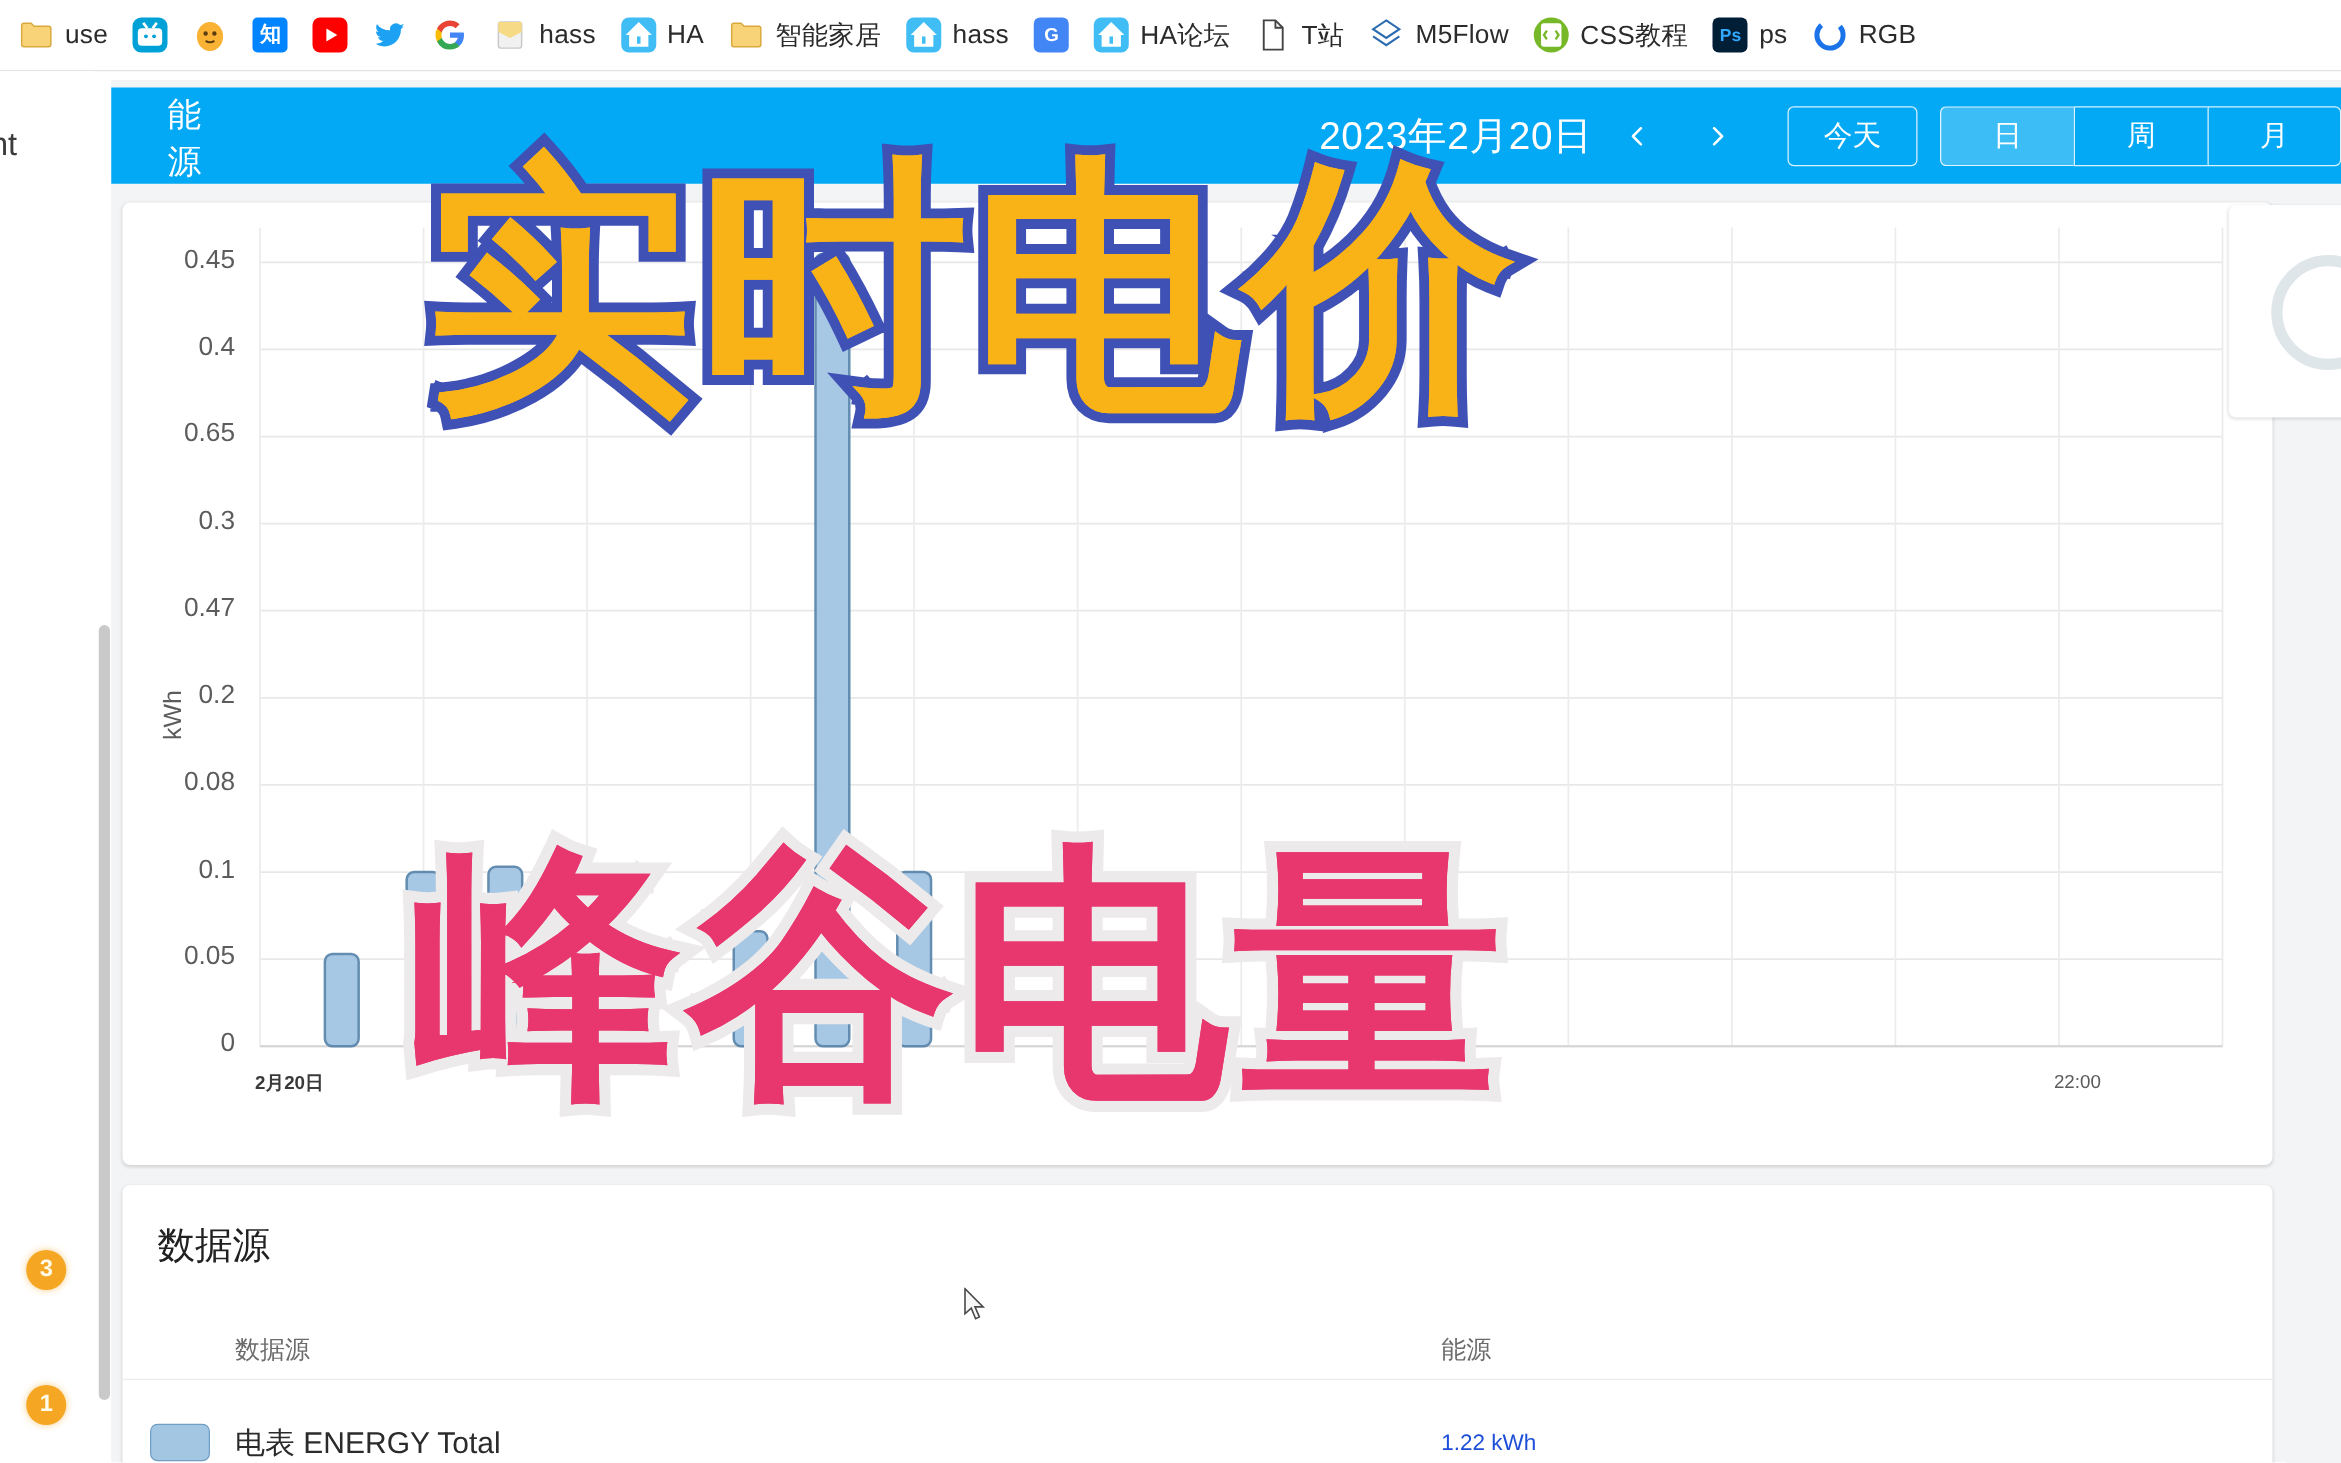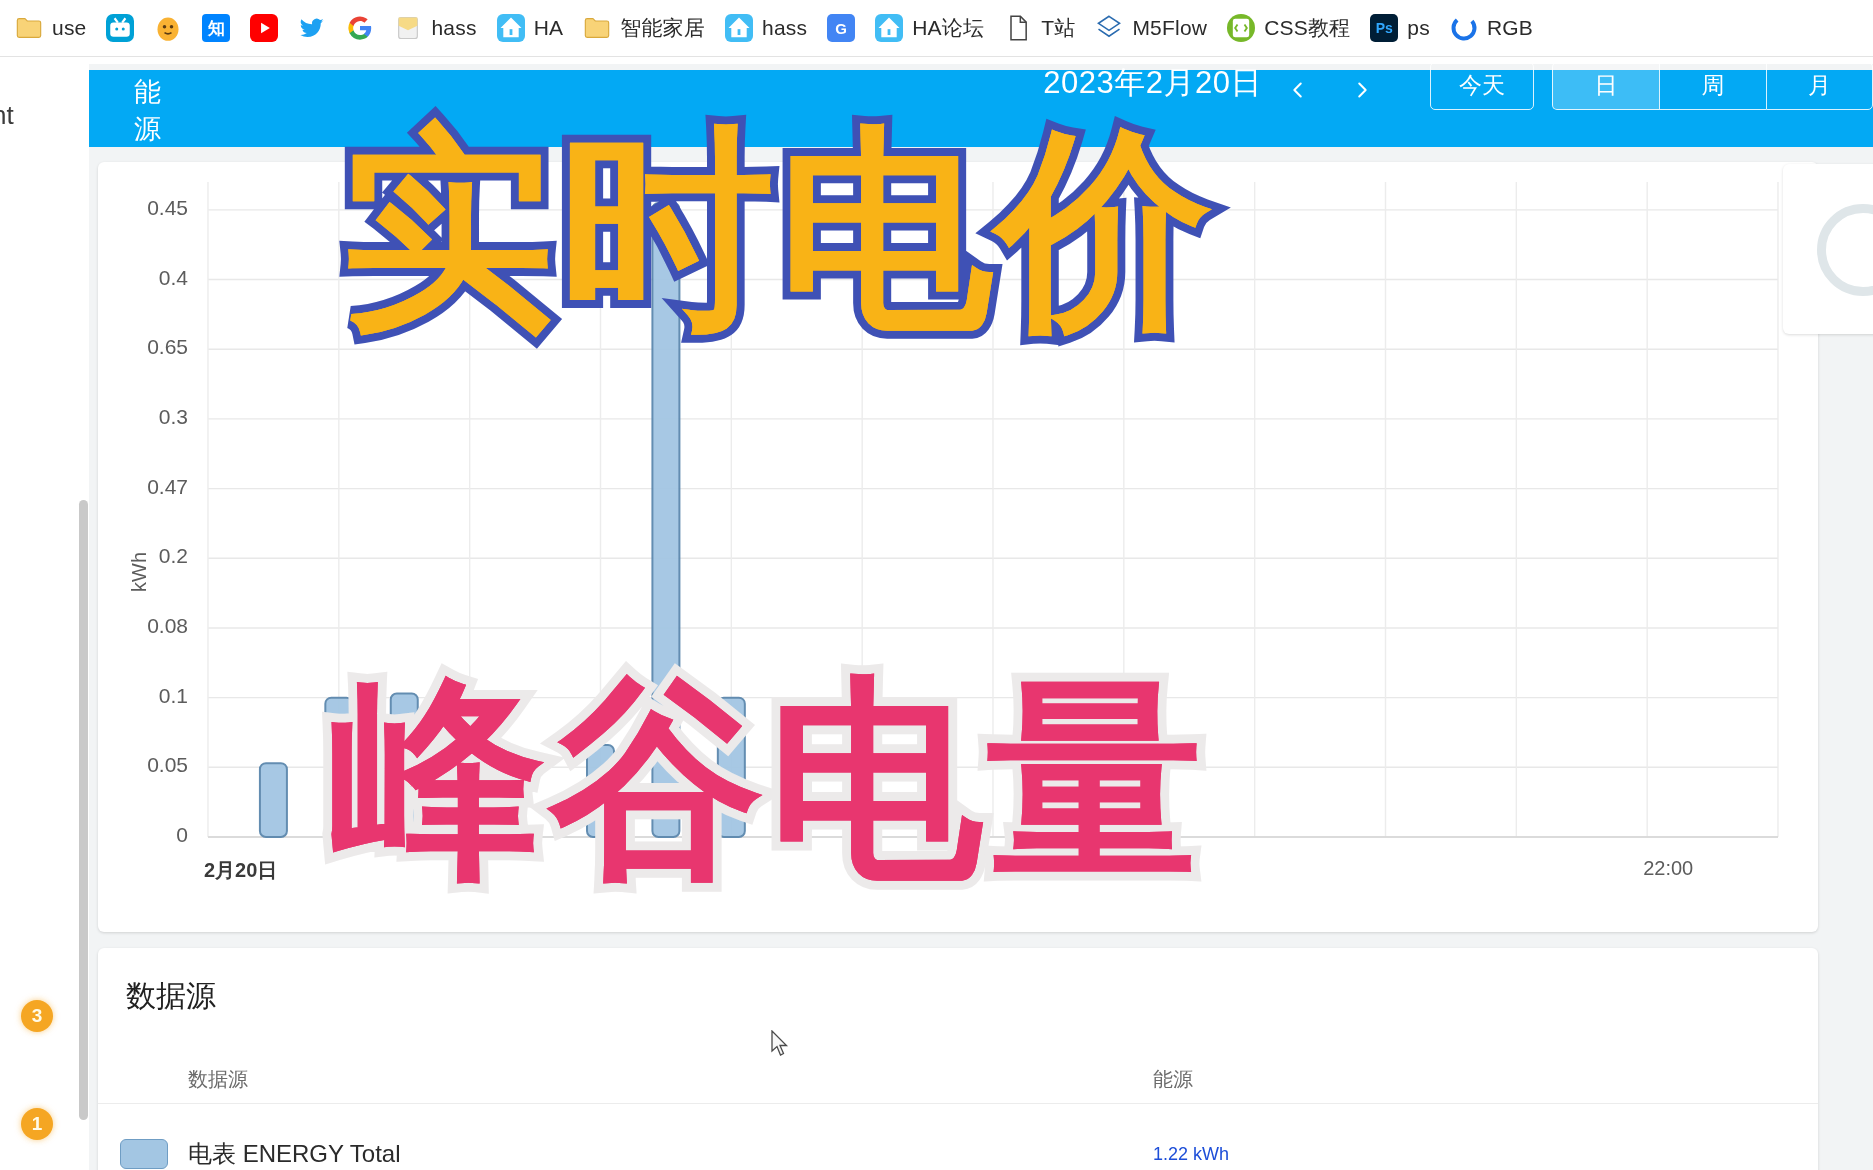--- a/index.html
+++ b/index.html
@@ -90,32 +90,32 @@
     background: #03a9f4;
     display: flex; align-items: center;
   }
   .appbar-title {
     margin-left: 45px; width: 34px;
     color: #ffffff; font-size: 27px; line-height: 37px;
     word-break: break-all; white-space: normal;
     position: relative; top: 2px;
   }
   .appbar-right {
-    margin-left: auto; display: flex; align-items: flex-start; height: 94px;
+    margin-left: auto; display: flex; align-items: center; height: 94px;
   }
   .date-text { color: #fff; font-size: 31px; letter-spacing: .5px; }
   .navbtn {
     width: 56px; height: 56px; margin-left: 8px;
     display: flex; align-items: center; justify-content: center;
     color: #fff; font-size: 30px; border-radius: 50%;
     background: transparent;
   }
   .navbtn svg { width: 22px; height: 30px; }
   .today-btn {
-    margin-left: 40px; height: 48px; min-width: 104px;
+    margin-left: 28px; height: 48px; min-width: 104px;
     border: 1px solid rgba(255,255,255,.85); border-radius: 5px;
     color: #fff; font-size: 23px;
     display: flex; align-items: center; justify-content: center;
   }
   .seg { display: flex; margin-left: 18px; }
   .seg-btn {
     height: 48px; width: 107px;
     border: 1px solid rgba(255,255,255,.85);
     border-right: none;
     color: #fff; font-size: 23px;
@@ -139,21 +139,21 @@
 
   .ylabel-axis {
     position: absolute; left: 30px; top: 430px;
     transform: rotate(-90deg); transform-origin: left top;
     font-size: 20px; color: #5c5c5c;
   }
   .ytick {
     position: absolute; right: 0; width: 90px; text-align: right;
     font-size: 21px; color: #5c5c5c;
   }
-  .xtick { position: absolute; font-size: 20px; color: #5c5c5c; }
+  .xtick { position: absolute; font-size: 15px; color: #5c5c5c; }
   .xtick.bold { font-weight: 700; color: #3a3a3a; }
 
   
   .right-widget {
     position: absolute; right: -30px; top: 100px; width: 120px; height: 170px;
     background: #fff; border-radius: 6px; box-shadow: 0 1px 3px rgba(0,0,0,.14);
     overflow: hidden;
   }
   .right-widget .ring {
     position: absolute; left: 34px; top: 40px;

